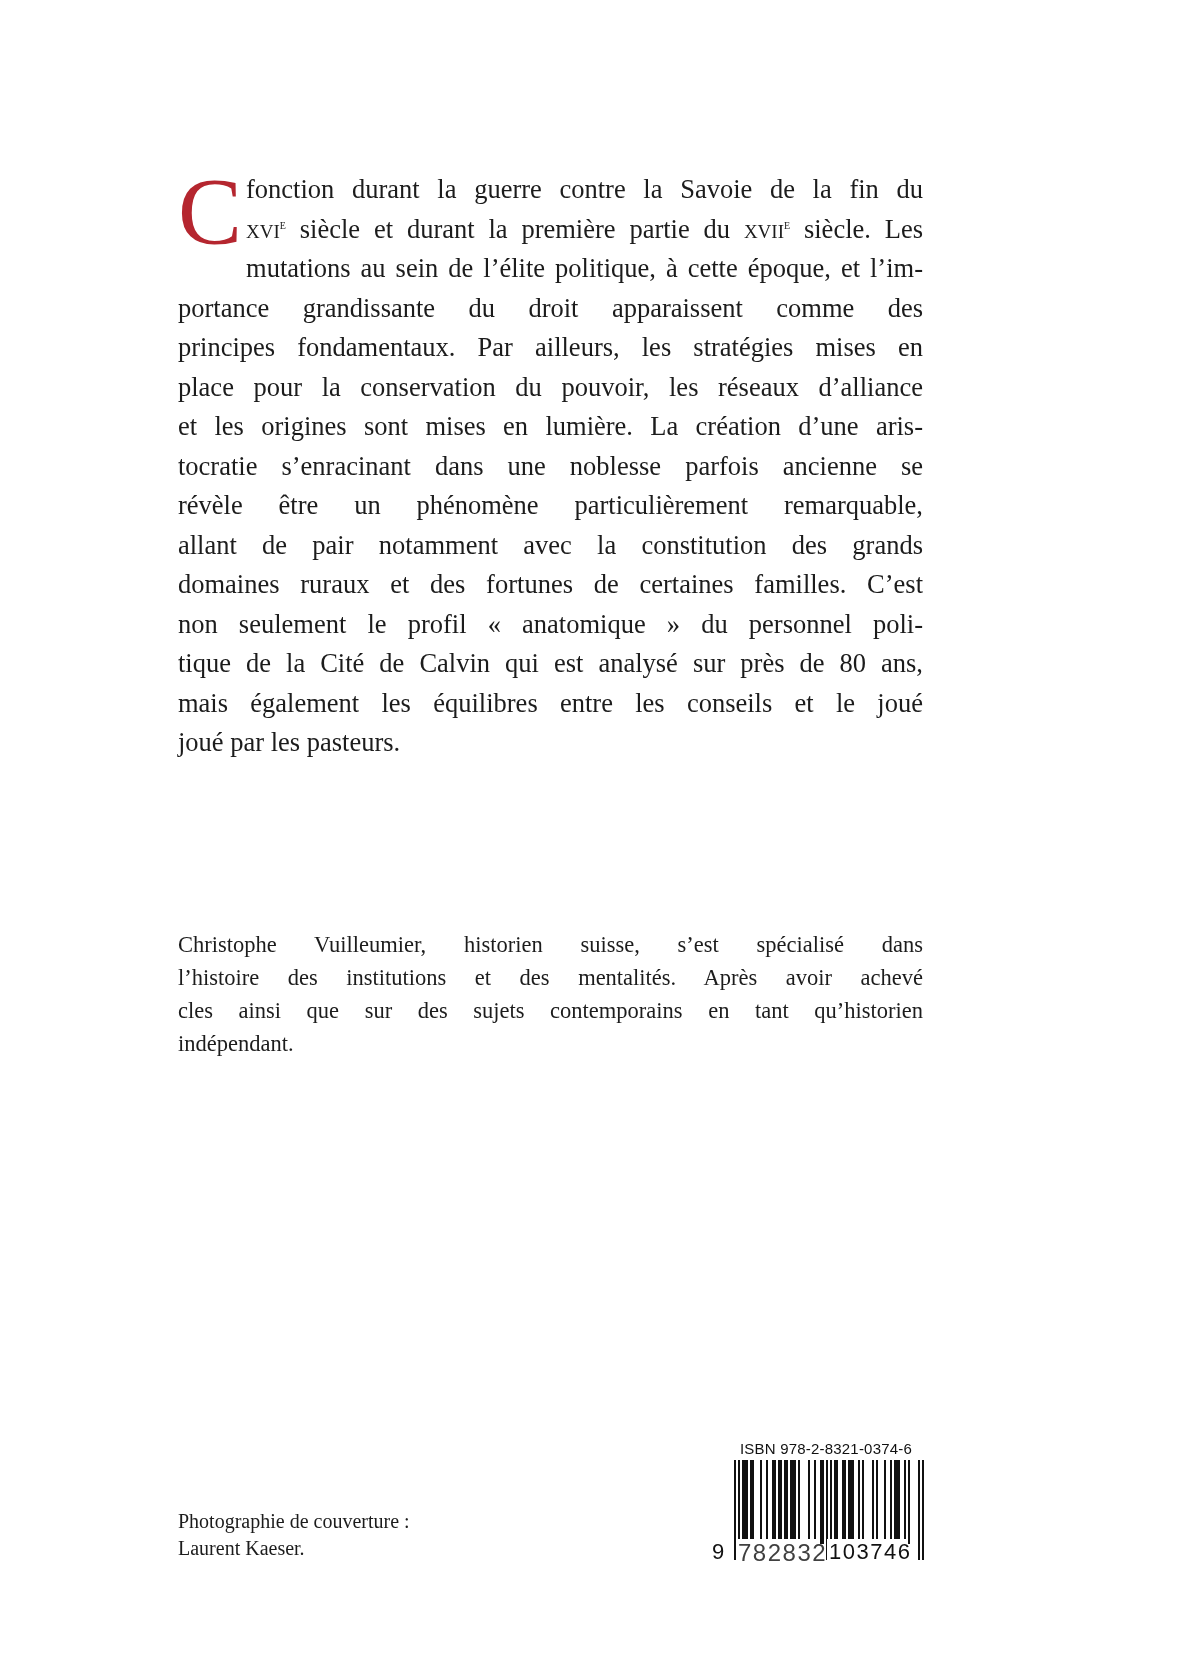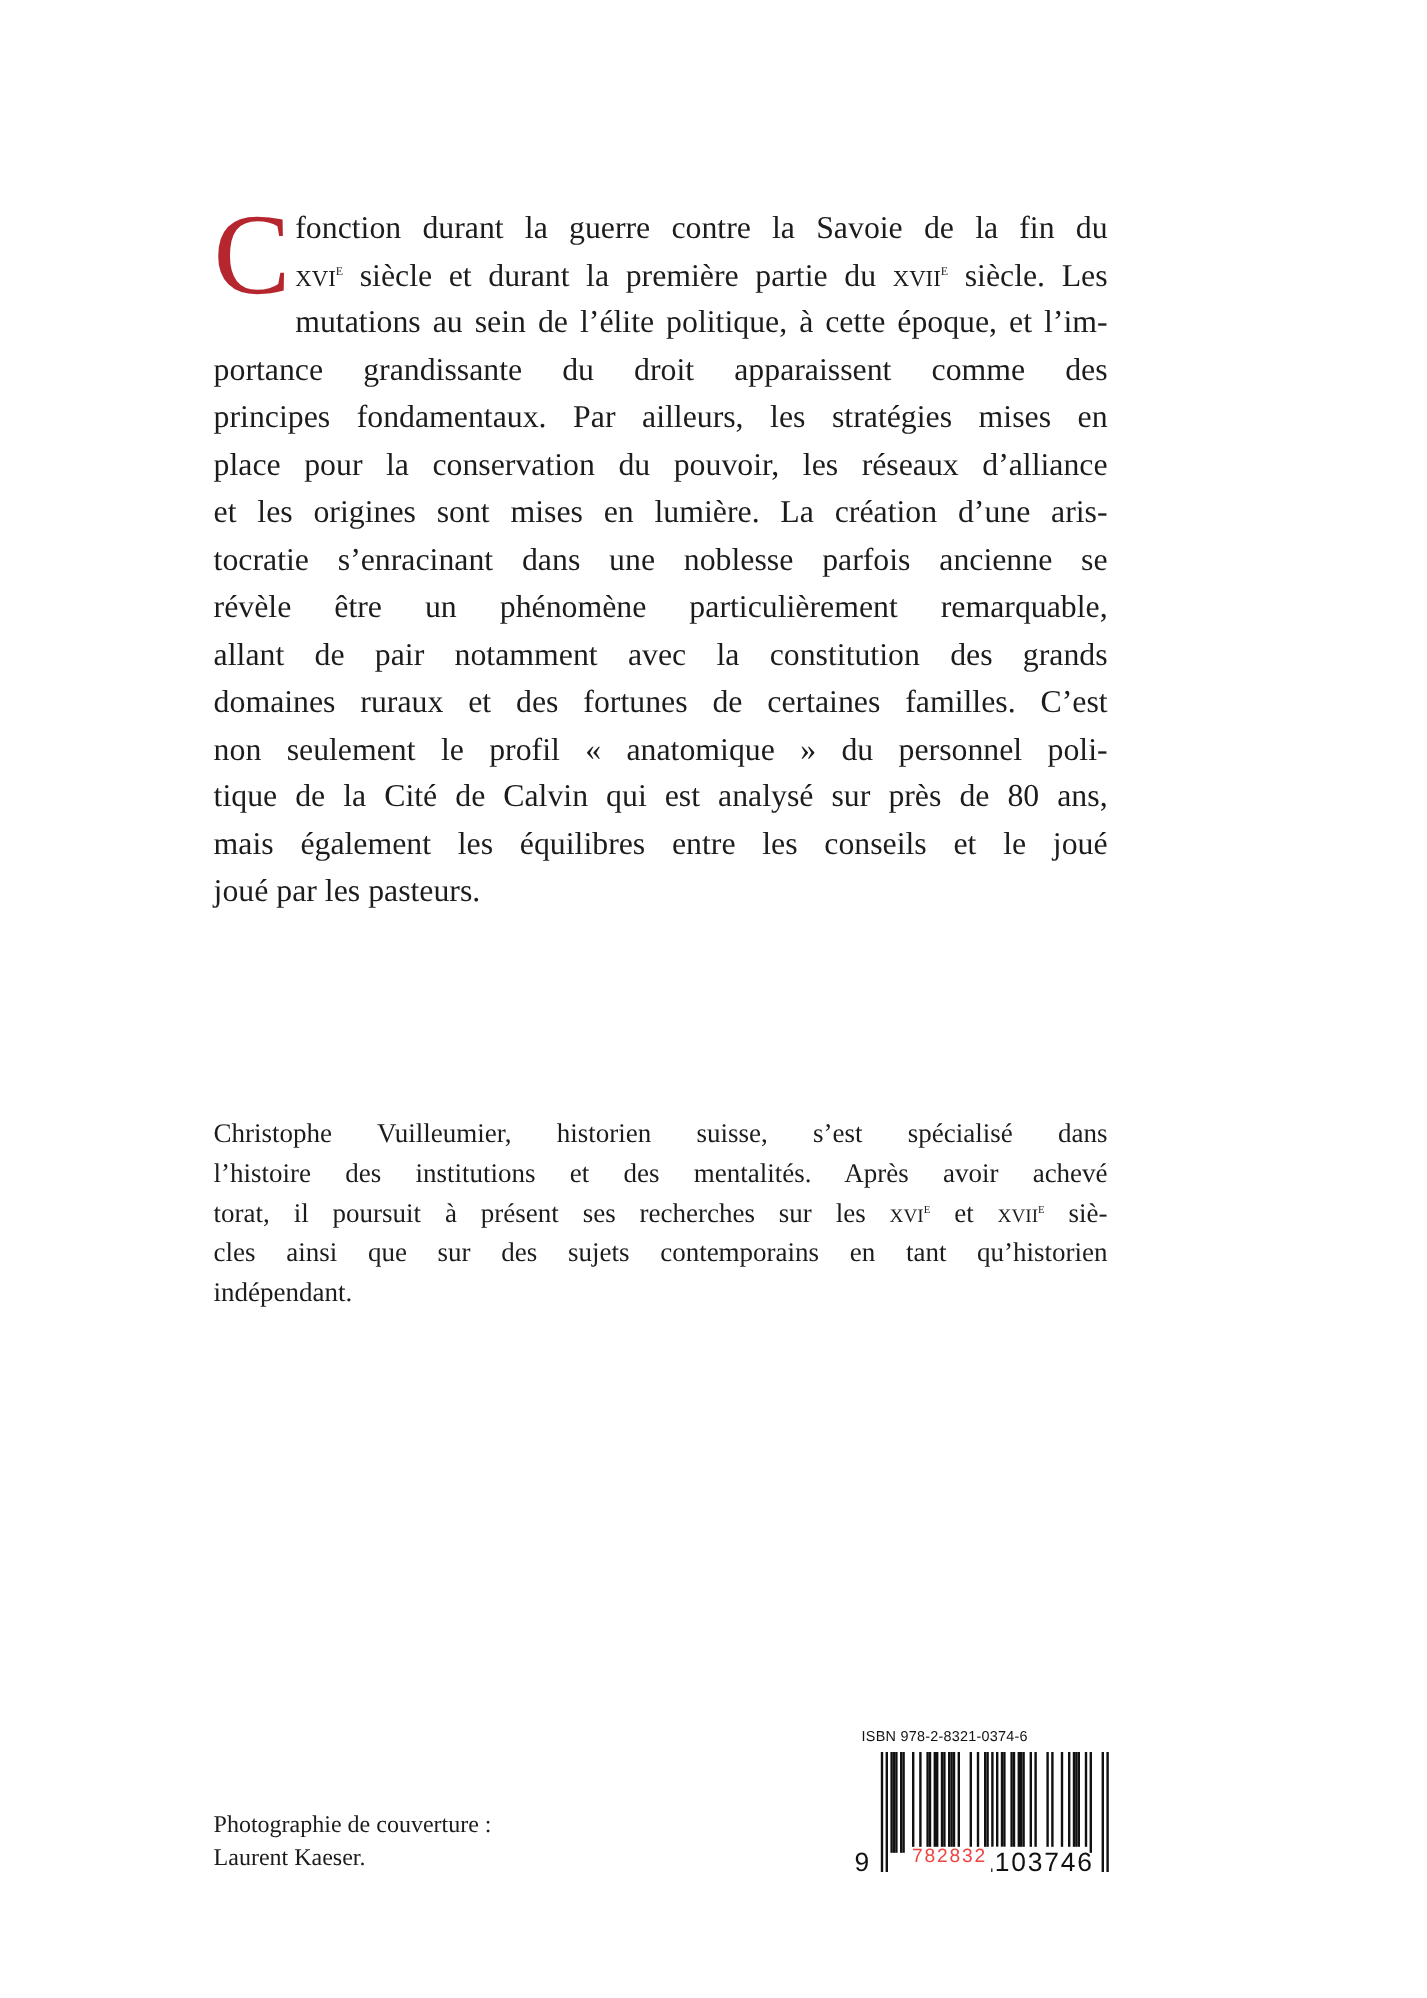--- a/index.html
+++ b/index.html
@@ -15,28 +15,28 @@
              height: 74px; margin: 6px 4px 0 0; font-family: "Liberation Serif", serif; }
 
   .bio { position: absolute; left: 178px; top: 928px; width: 745px;
          font-size: 22.5px; line-height: 33px; }
   .bio .line { height: 33px; }
 
   .credit { position: absolute; left: 178px; top: 1508px; font-size: 20px; line-height: 27px; }
   .credit div { white-space: nowrap; }
 
   .isbn { position: absolute; left: 712px; top: 1440px; width: 215px; height: 125px; }
-  .isbn-label { position: absolute; left: 6px; top: 0; font-family: "Liberation Sans", sans-serif;
-                font-size: 12px; letter-spacing: 0.2px; color: #111; white-space: nowrap; }
+  .isbn-label { position: absolute; left: 28px; top: 0; font-family: "Liberation Sans", sans-serif;
+                font-size: 15px; letter-spacing: 0.2px; color: #111; white-space: nowrap; }
   .bars { position: absolute; left: 22px; top: 20px; width: 190px; height: 92px; }
   .bars span { position: absolute; top: 0; background: #111; }
   .digit-lead { position: absolute; left: 0; top: 99px; font-family: "Liberation Sans", sans-serif;
                 font-size: 22px; color: #111; }
-  .digits-l { position: absolute; left: 46px; top: 99px; width: 78px; background: #fff;
-              font-family: "Liberation Sans", sans-serif; font-size: 16px; letter-spacing: 1.5px; color: #ef4444;
+  .digits-l { position: absolute; left: 24px; top: 99px; width: 78px; background: #fff;
+              font-family: "Liberation Sans", sans-serif; font-size: 24px; letter-spacing: 1.5px; color: #404040;
               padding-left: 2px; }
   .digits-r { position: absolute; left: 115px; top: 99px; width: 78px; background: #fff;
               font-family: "Liberation Sans", sans-serif; font-size: 22px; letter-spacing: 1.5px; color: #111;
               padding-left: 2px; }
   sup.e { font-size: 0.55em; vertical-align: 0.6em; line-height: 0; }
   .sc { font-variant: small-caps; text-transform: lowercase; }
 </style>
 </head>
 <body>
 
@@ -55,21 +55,20 @@
   <span class="line">domaines ruraux et des fortunes de certaines familles. C’est</span>
   <span class="line">non seulement le profil « anatomique » du personnel poli-</span>
   <span class="line">tique de la Cité de Calvin qui est analysé sur près de 80 ans,</span>
   <span class="line">mais également les équilibres entre les conseils et le joué</span>
   <span class="line last">joué par les pasteurs.</span>
 </div>
 
 <div class="bio">
   <span class="line">Christophe Vuilleumier, historien suisse, s’est spécialisé dans</span>
   <span class="line">l’histoire des institutions et des mentalités. Après avoir achevé</span>
-  <span class="line">torat, il poursuit à présent ses recherches sur les <span class="sc">XVI<sup class="e">e</sup></span> et <span class="sc">XVII<sup class="e">e</sup></span> siè-</span>
   <span class="line">cles ainsi que sur des sujets contemporains en tant qu’historien</span>
   <span class="line last">indépendant.</span>
 </div>
 
 <div class="credit">
   <div>Photographie de couverture :</div>
   <div>Laurent Kaeser.</div>
 </div>
 
 <div class="isbn">

